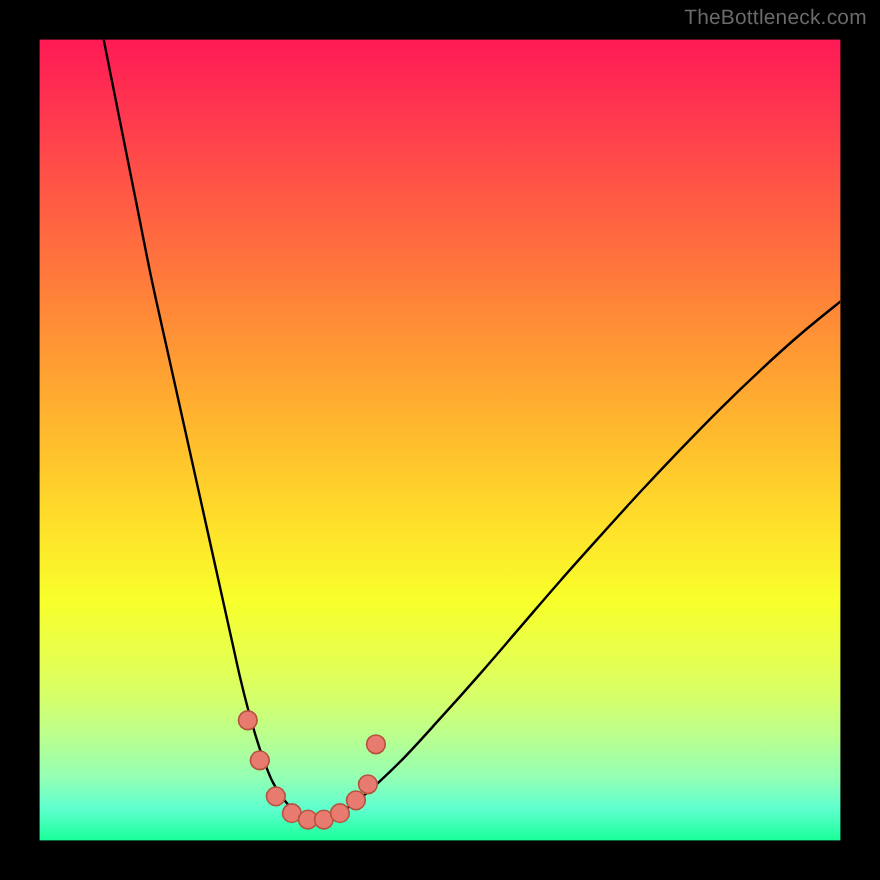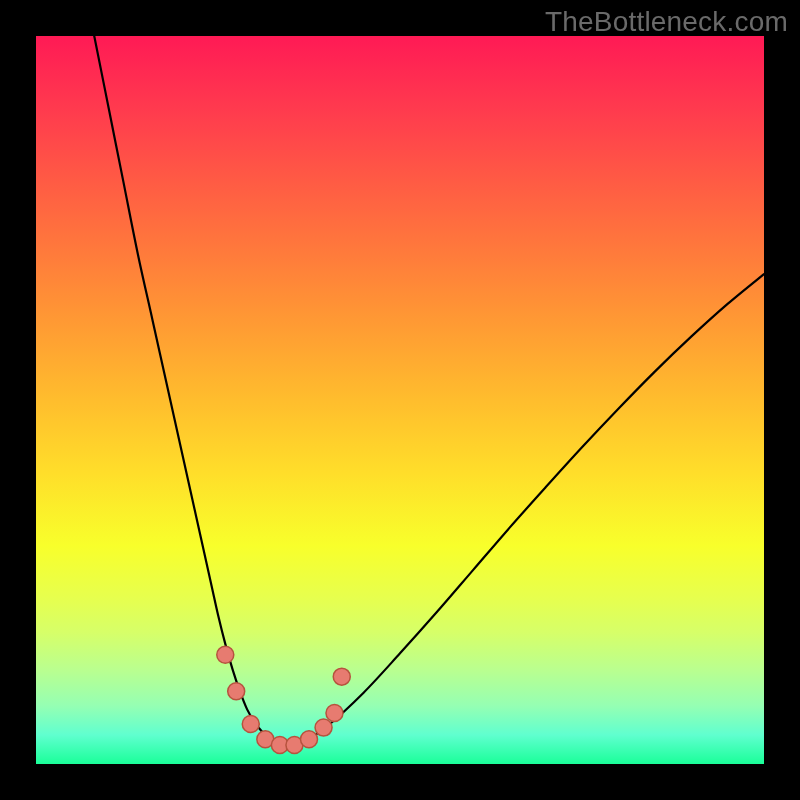--- a/index.html
+++ b/index.html
@@ -48,21 +48,21 @@
     left: 0;
     top: 0;
     width: 728px;
     height: 728px;
   }
   .watermark {
     position: absolute;
     top: 6px;
     right: 12px;
     color: #6a6a6a;
-    font-size: 28px;
+    font-size: 19px;
     font-weight: 400;
     letter-spacing: 0.2px;
     user-select: none;
   }
 </style>
 </head>
 <body>
 
 <div class="frame">
   <div class="plot-area">

